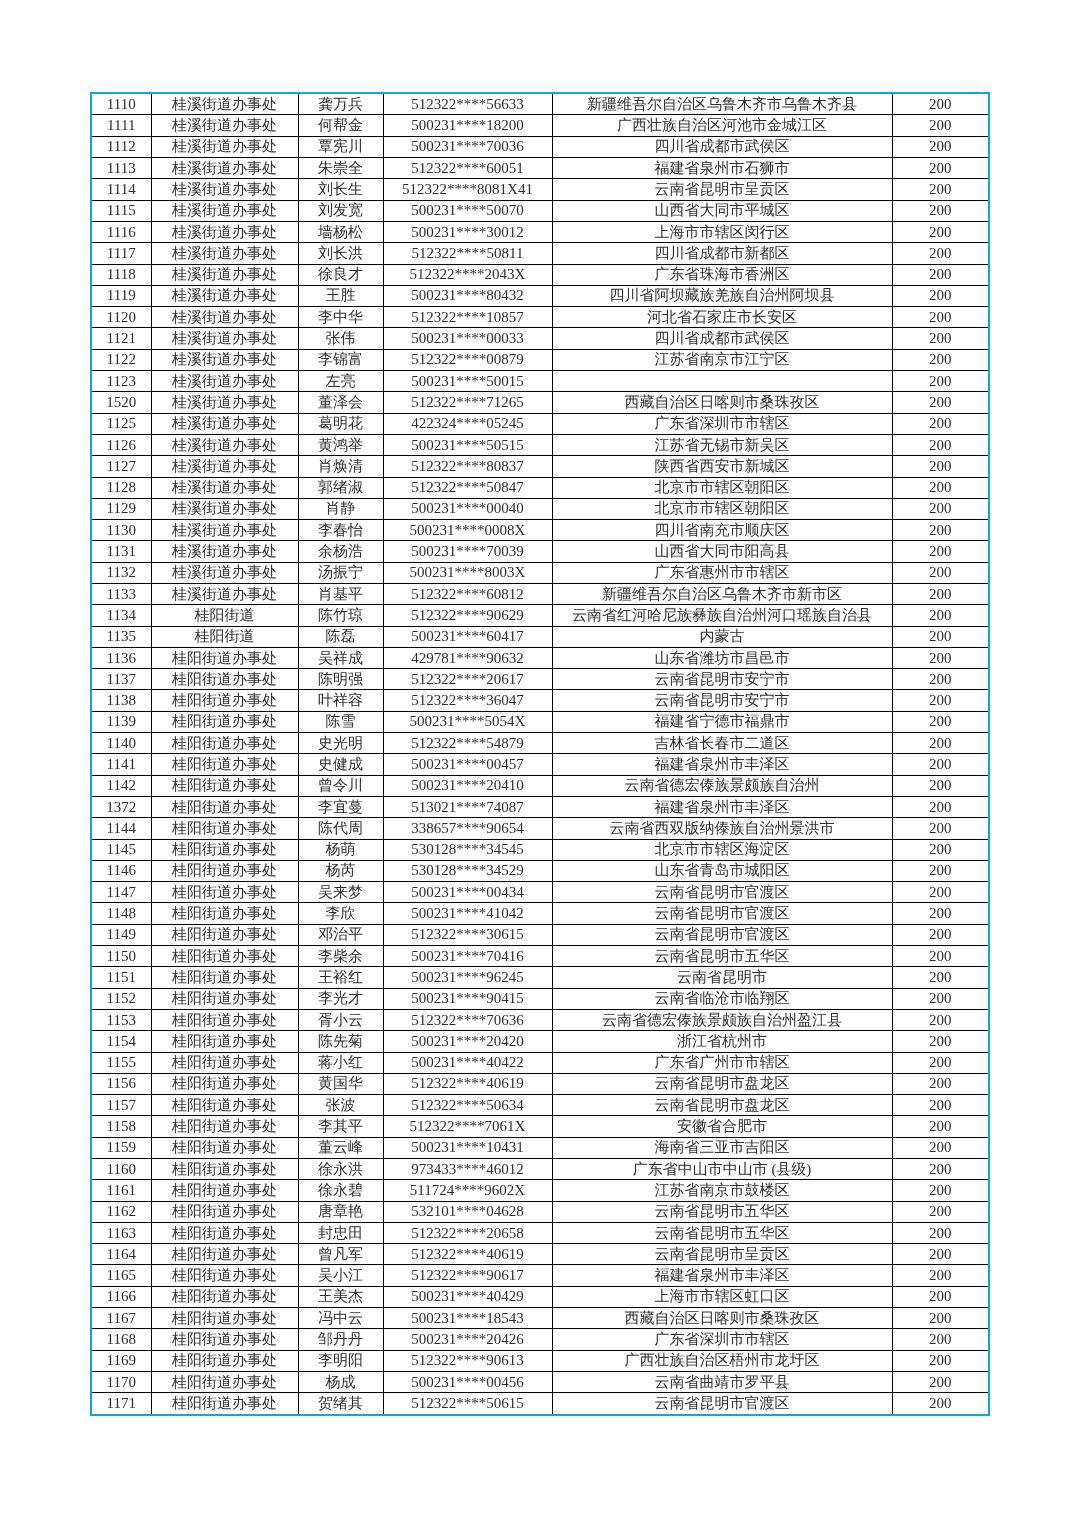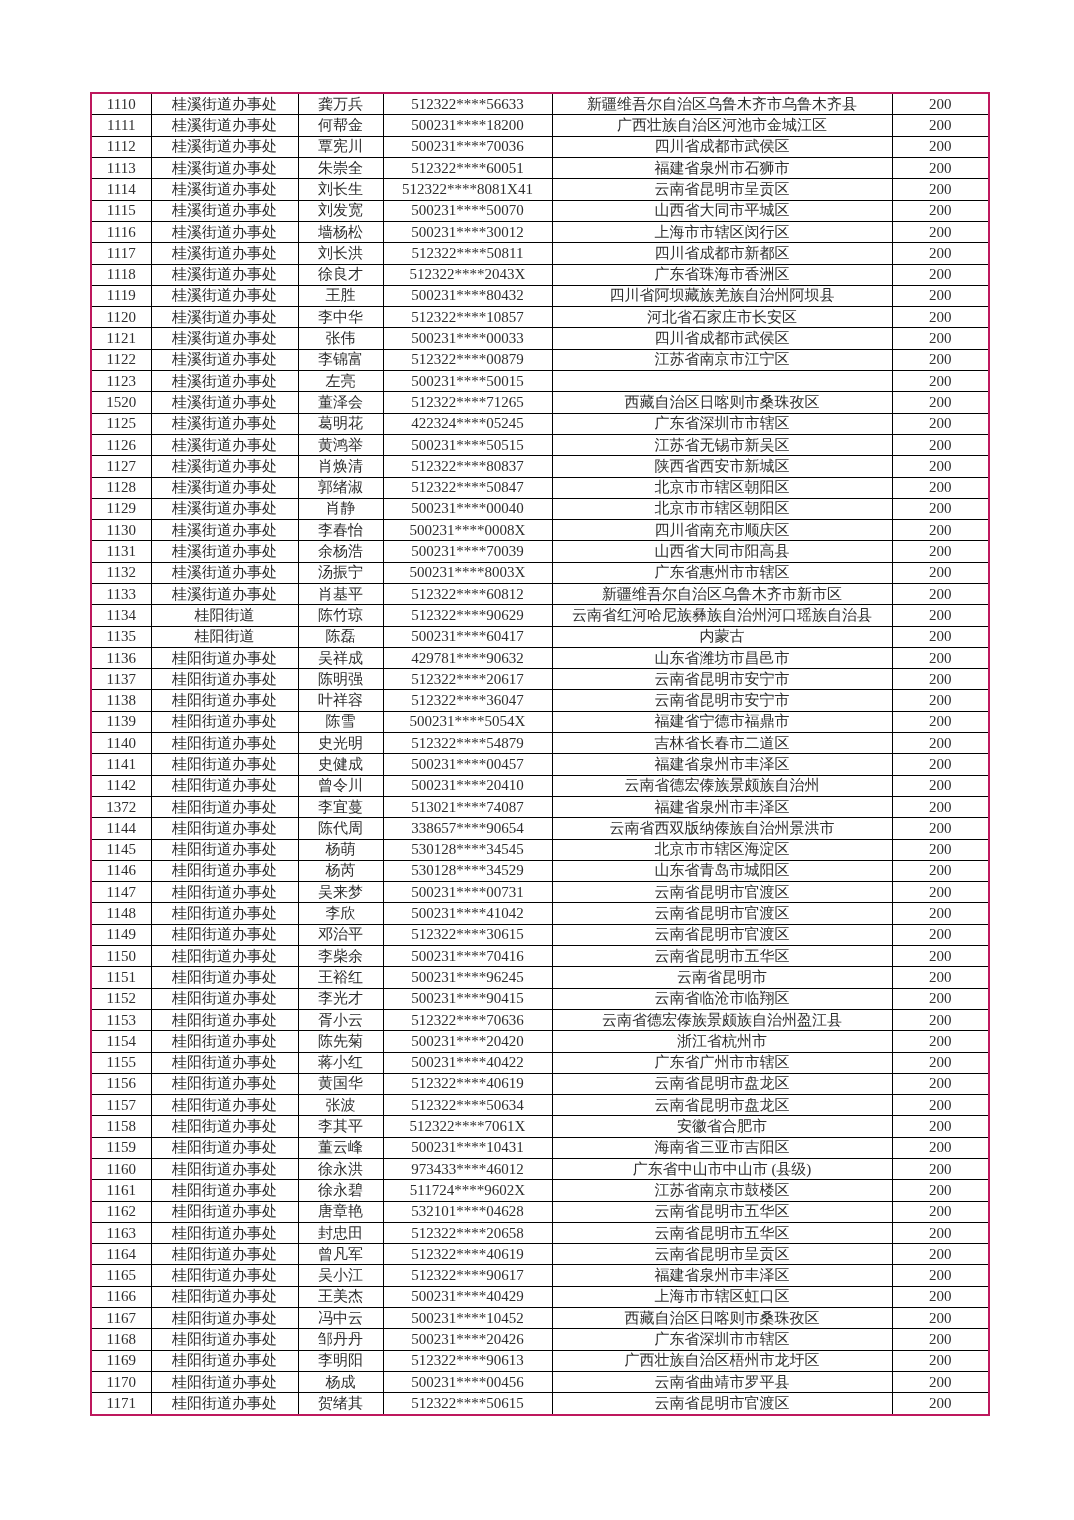--- a/index.html
+++ b/index.html
@@ -17,21 +17,21 @@
     color: #2e2e2e;
   }
   table.roster {
     position: absolute;
     left: 90px;
     top: 92px;
     width: 898px;
     height: 1324px;
     border-collapse: collapse;
     table-layout: fixed;
-    border: 2px solid #be185d;
+    border: 2px solid #0ea5e9;
   }
   table.roster td {
     border: 1px solid #000000;
     padding: 0;
     font-size: 15px;
     line-height: 1;
     vertical-align: middle;
     overflow: visible;
   }
   
@@ -1298,21 +1298,21 @@
               <span>桂阳街道办事处</span>
             </div>
           </td>
     <td>
             <div class="cwrap">
               <span>吴来梦</span>
             </div>
           </td>
     <td>
             <div class="cwrap">
-              <span>500231****00731</span>
+              <span>500231****00434</span>
             </div>
           </td>
     <td>
             <div class="cwrap">
               <span>云南省昆明市官渡区</span>
             </div>
           </td>
     <td>
             <div class="cwrap">
               <span>200</span>
@@ -1958,21 +1958,21 @@
               <span>桂阳街道办事处</span>
             </div>
           </td>
     <td>
             <div class="cwrap">
               <span>冯中云</span>
             </div>
           </td>
     <td>
             <div class="cwrap">
-              <span>500231****10452</span>
+              <span>500231****18543</span>
             </div>
           </td>
     <td>
             <div class="cwrap">
               <span>西藏自治区日喀则市桑珠孜区</span>
             </div>
           </td>
     <td>
             <div class="cwrap">
               <span>200</span>

